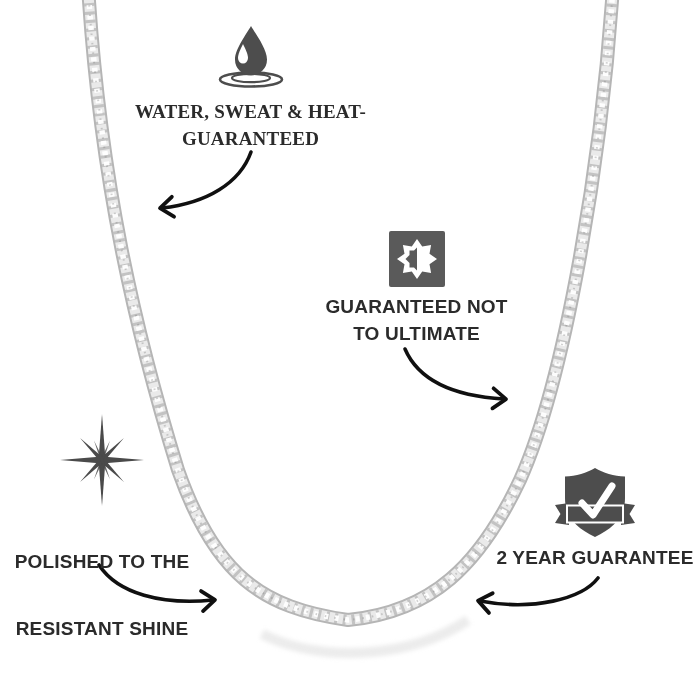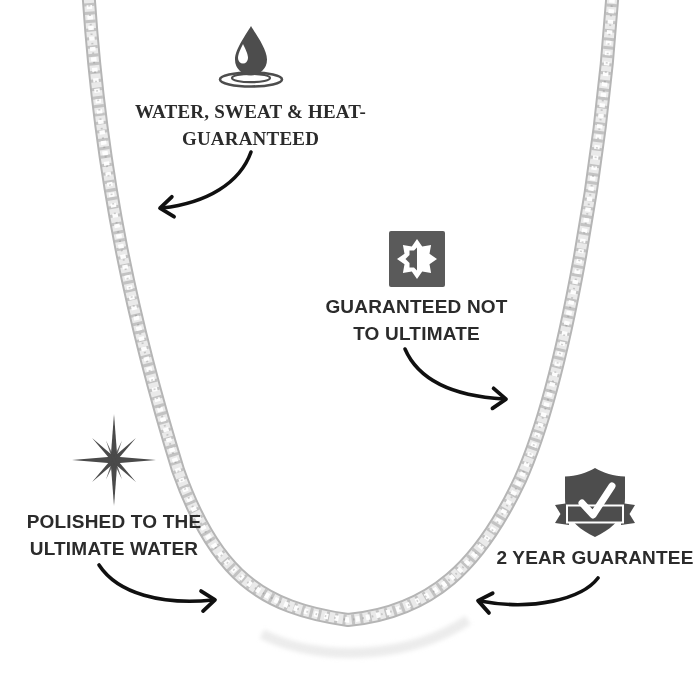--- a/index.html
+++ b/index.html
@@ -20,21 +20,21 @@
   .callout .line{
     font-weight:700;
     font-size:19px;
     line-height:27px;
     color:#2b2b2b;
     letter-spacing:.2px;
     white-space:nowrap;
   }
   .water-callout{left:108px;top:24px;width:285px;font-family:Liberation Serif, serif;}
   .tarnish-callout{left:308px;top:231px;width:185px;margin-left:16px;}
-  .polish-callout{left:16px;top:412px;width:196px;}
+  .polish-callout{left:4px;top:412px;width:196px;gap:40px;}
   .guarantee-callout{left:496px;top:462px;width:198px;}
   .water-callout .icon{margin-bottom:8px;}
   .tarnish-callout .icon{margin-bottom:6px;}
   .polish-callout .icon{margin-bottom:0px;}
   .guarantee-callout .icon{margin-top:4px;margin-bottom:4px;}
 </style>
 </head>
 <body>
 
 <div class="stage">
@@ -97,21 +97,21 @@
         </g>
         <g transform="rotate(22.5 46 48)" opacity="0.85">
           <polygon points="46,27 47.4,48 46,69 44.6,48"></polygon>
         </g>
         <g transform="rotate(-22.5 46 48)" opacity="0.85">
           <polygon points="46,27 47.4,48 46,69 44.6,48"></polygon>
         </g>
       </g>
     </svg>
     <div class="line">POLISHED TO THE</div>
-    <div class="line">ULTIMATE WATER</div>
+    <div class="line">RESISTANT SHINE</div>
   </div>
 
   <div class="callout guarantee-callout">
     <svg class="icon" width="84" height="74" viewBox="0 0 84 74">
       <path d="M42,2 C50,7 61,10 72,10.5 L72,32 C72,52 60,62 42,71 C24,62 12,52 12,32 L12,10.5 C23,10 34,7 42,2 Z" fill="#4d4d4d"></path>
       <path d="M2,39 L16,37 L16,59 L2,57 L7.5,48 Z" fill="#4d4d4d"></path>
       <path d="M82,39 L68,37 L68,59 L82,57 L76.5,48 Z" fill="#4d4d4d"></path>
       <path d="M14,39.5 L70,39.5 L70,56.5 L14,56.5 Z" fill="#4d4d4d" stroke="#ffffff" stroke-width="2"></path>
       <path d="M29,37 L40,49 L59,20" fill="none" stroke="#ffffff" stroke-width="7" stroke-linecap="round" stroke-linejoin="round"></path>
     </svg>

